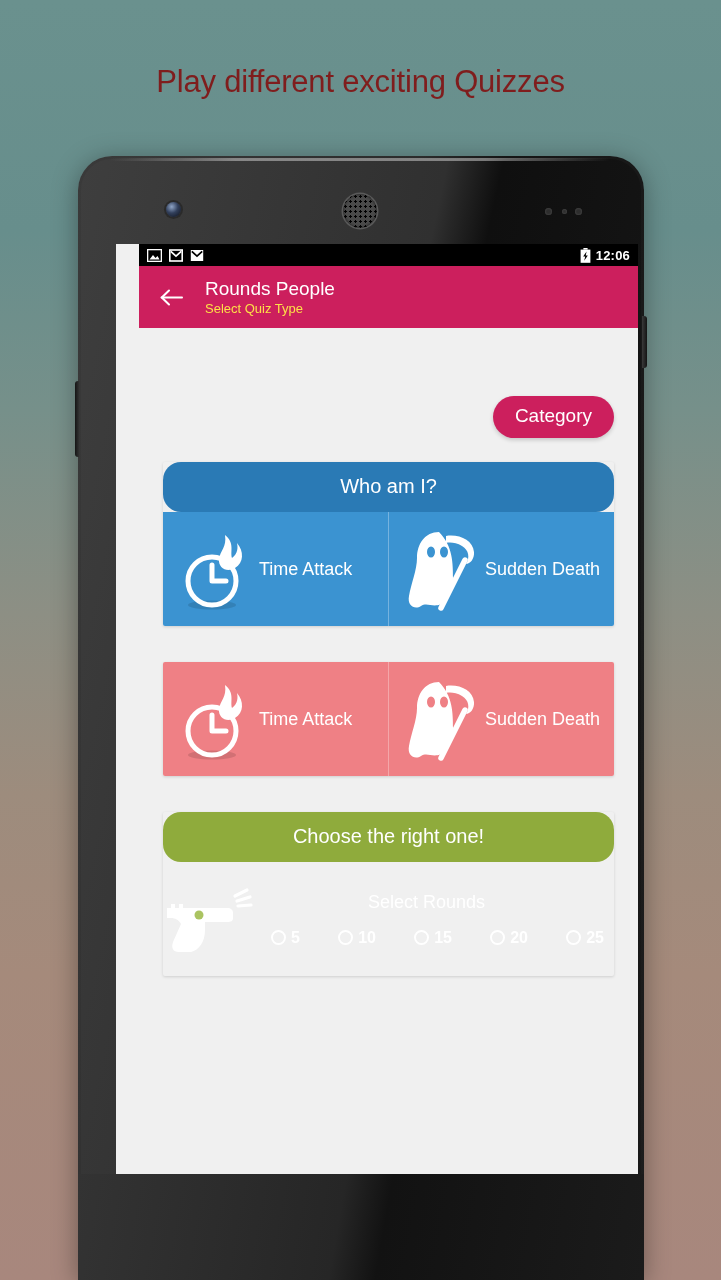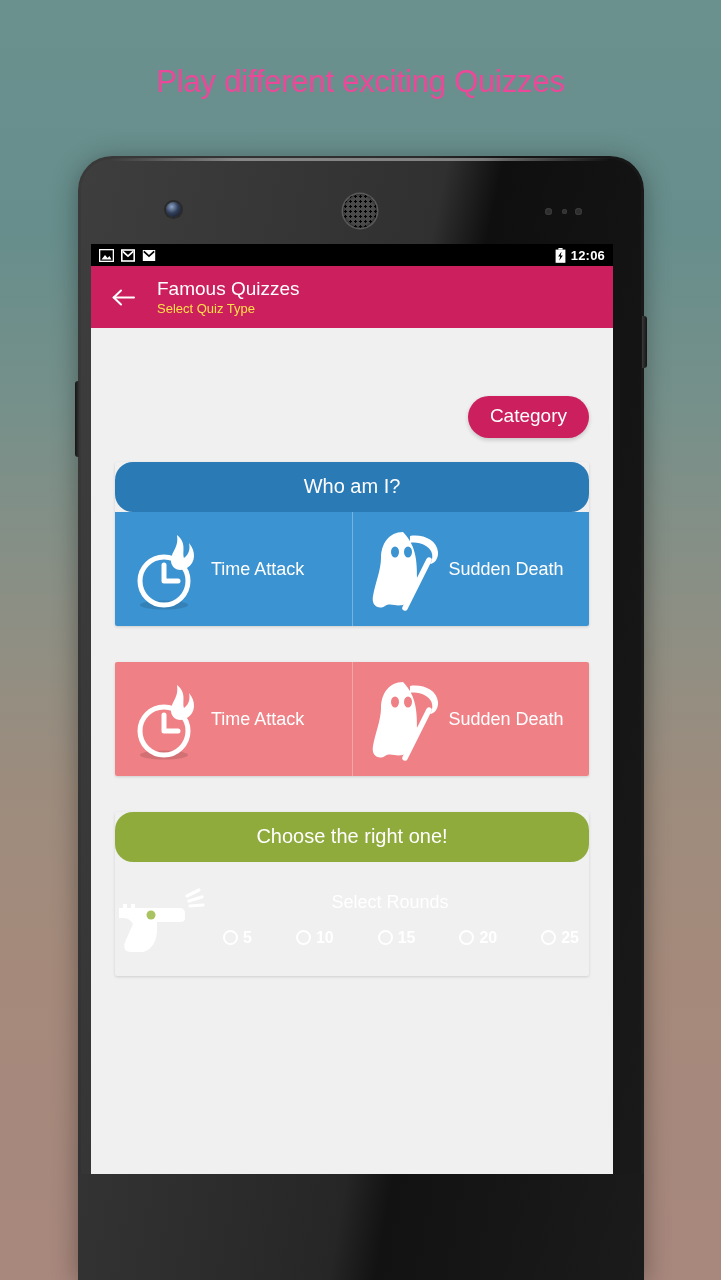--- a/index.html
+++ b/index.html
@@ -17,21 +17,21 @@
       #9d8c7d 62%,
       #a58a7b 76%,
       #a8877d 100%);
     position:relative;
   }
   
   .headline {
     position:absolute; top:64px; left:0; width:721px;
     text-align:center;
     font-size:31px;
-    color:#ec4899;
+    color:#7f1d1d;
     letter-spacing:-0.2px;
     font-weight:400;
   }
   
   .phone {
     position:absolute;
     left:78px; top:156px;
     width:566px; height:1124px;
     background:linear-gradient(100deg,#3a3a3a 0%,#2b2b2b 45%,#151515 56%,#1d1d1d 100%);
     border-radius:34px 34px 0 0;
@@ -71,24 +71,25 @@
     background:linear-gradient(to right,#141414,#3a3a3a);
     border-radius:3px 0 0 3px;
   }
   .pwr-btn {
     position:absolute; right:-3px; top:160px; width:5px; height:52px;
     background:linear-gradient(to left,#141414,#3a3a3a);
     border-radius:0 3px 3px 0;
   }
   
   .screen {
-    position:absolute; left:13px; top:88px;
+    position:absolute; left:38px; top:88px;
     width:522px; height:930px;
     background:#f0f0f0;
     overflow:hidden;
+    padding-left:23px;
   }
   
   .statusbar {
     height:22px; background:#000; display:flex; align-items:center;
     padding:0 8px; color:#fff;
   }
   .sb-left { display:flex; align-items:center; gap:7px; }
   .sb-right { margin-left:auto; display:flex; align-items:center; gap:5px; }
   .sb-time { font-size:13px; font-weight:700; letter-spacing:0.2px; }
   .ic { display:block; }
@@ -199,21 +200,21 @@
     </div>
 
     <div class="appbar">
       <div class="back-btn">
         <svg width="24" height="19" viewBox="0 0 24 19">
           <path d="M1.5 9.5 H22" stroke="#fff" stroke-width="2" fill="none" stroke-linecap="round"></path>
           <path d="M9 2.5 L1.8 9.5 L9 16.5" stroke="#fff" stroke-width="2" fill="none" stroke-linecap="round" stroke-linejoin="round"></path>
         </svg>
       </div>
       <div class="appbar-text">
-        <div class="appbar-title">Famous Quizzes</div>
+        <div class="appbar-title">Rounds People</div>
         <div class="appbar-sub">Select Quiz Type</div>
       </div>
     </div>
 
     <div class="content">
 
       <div class="cat-row">
         <button class="category-btn">Category</button>
       </div>
 

